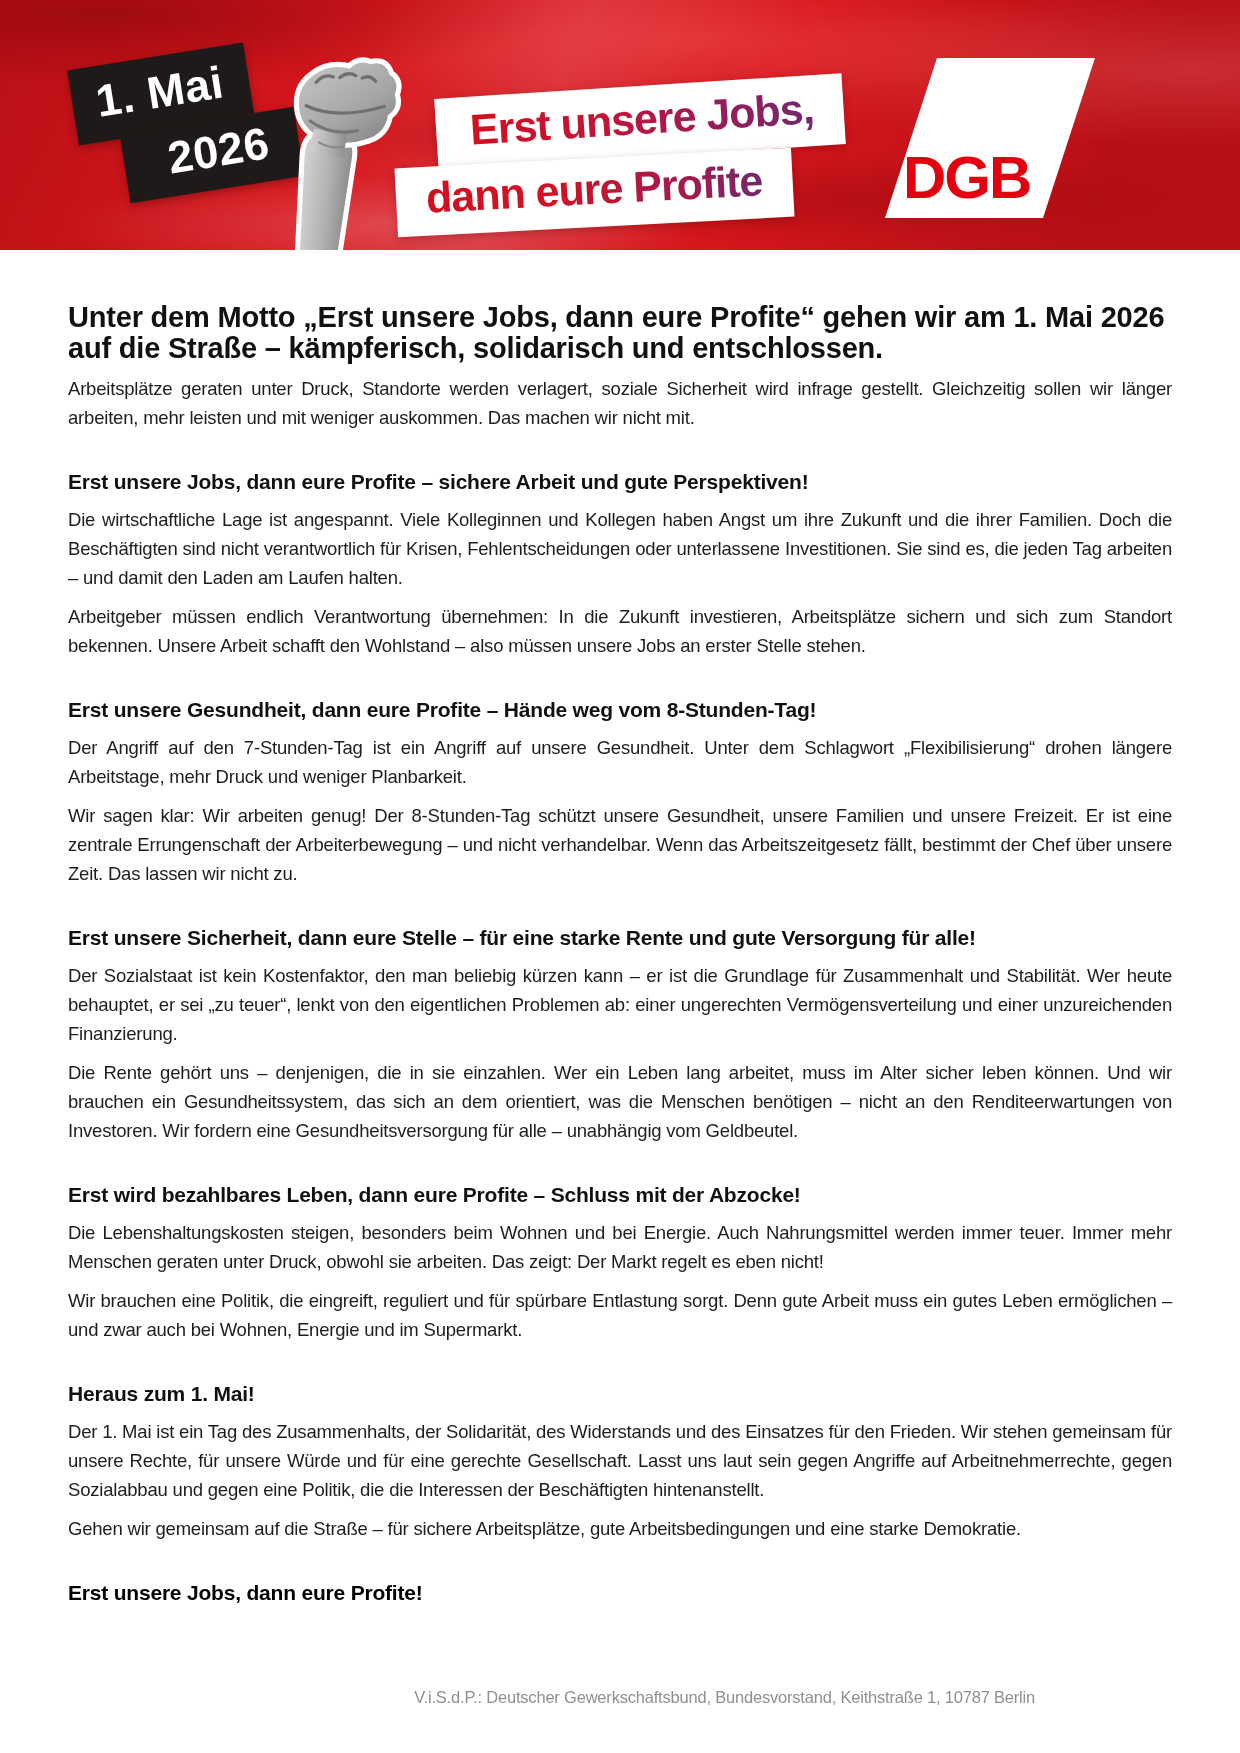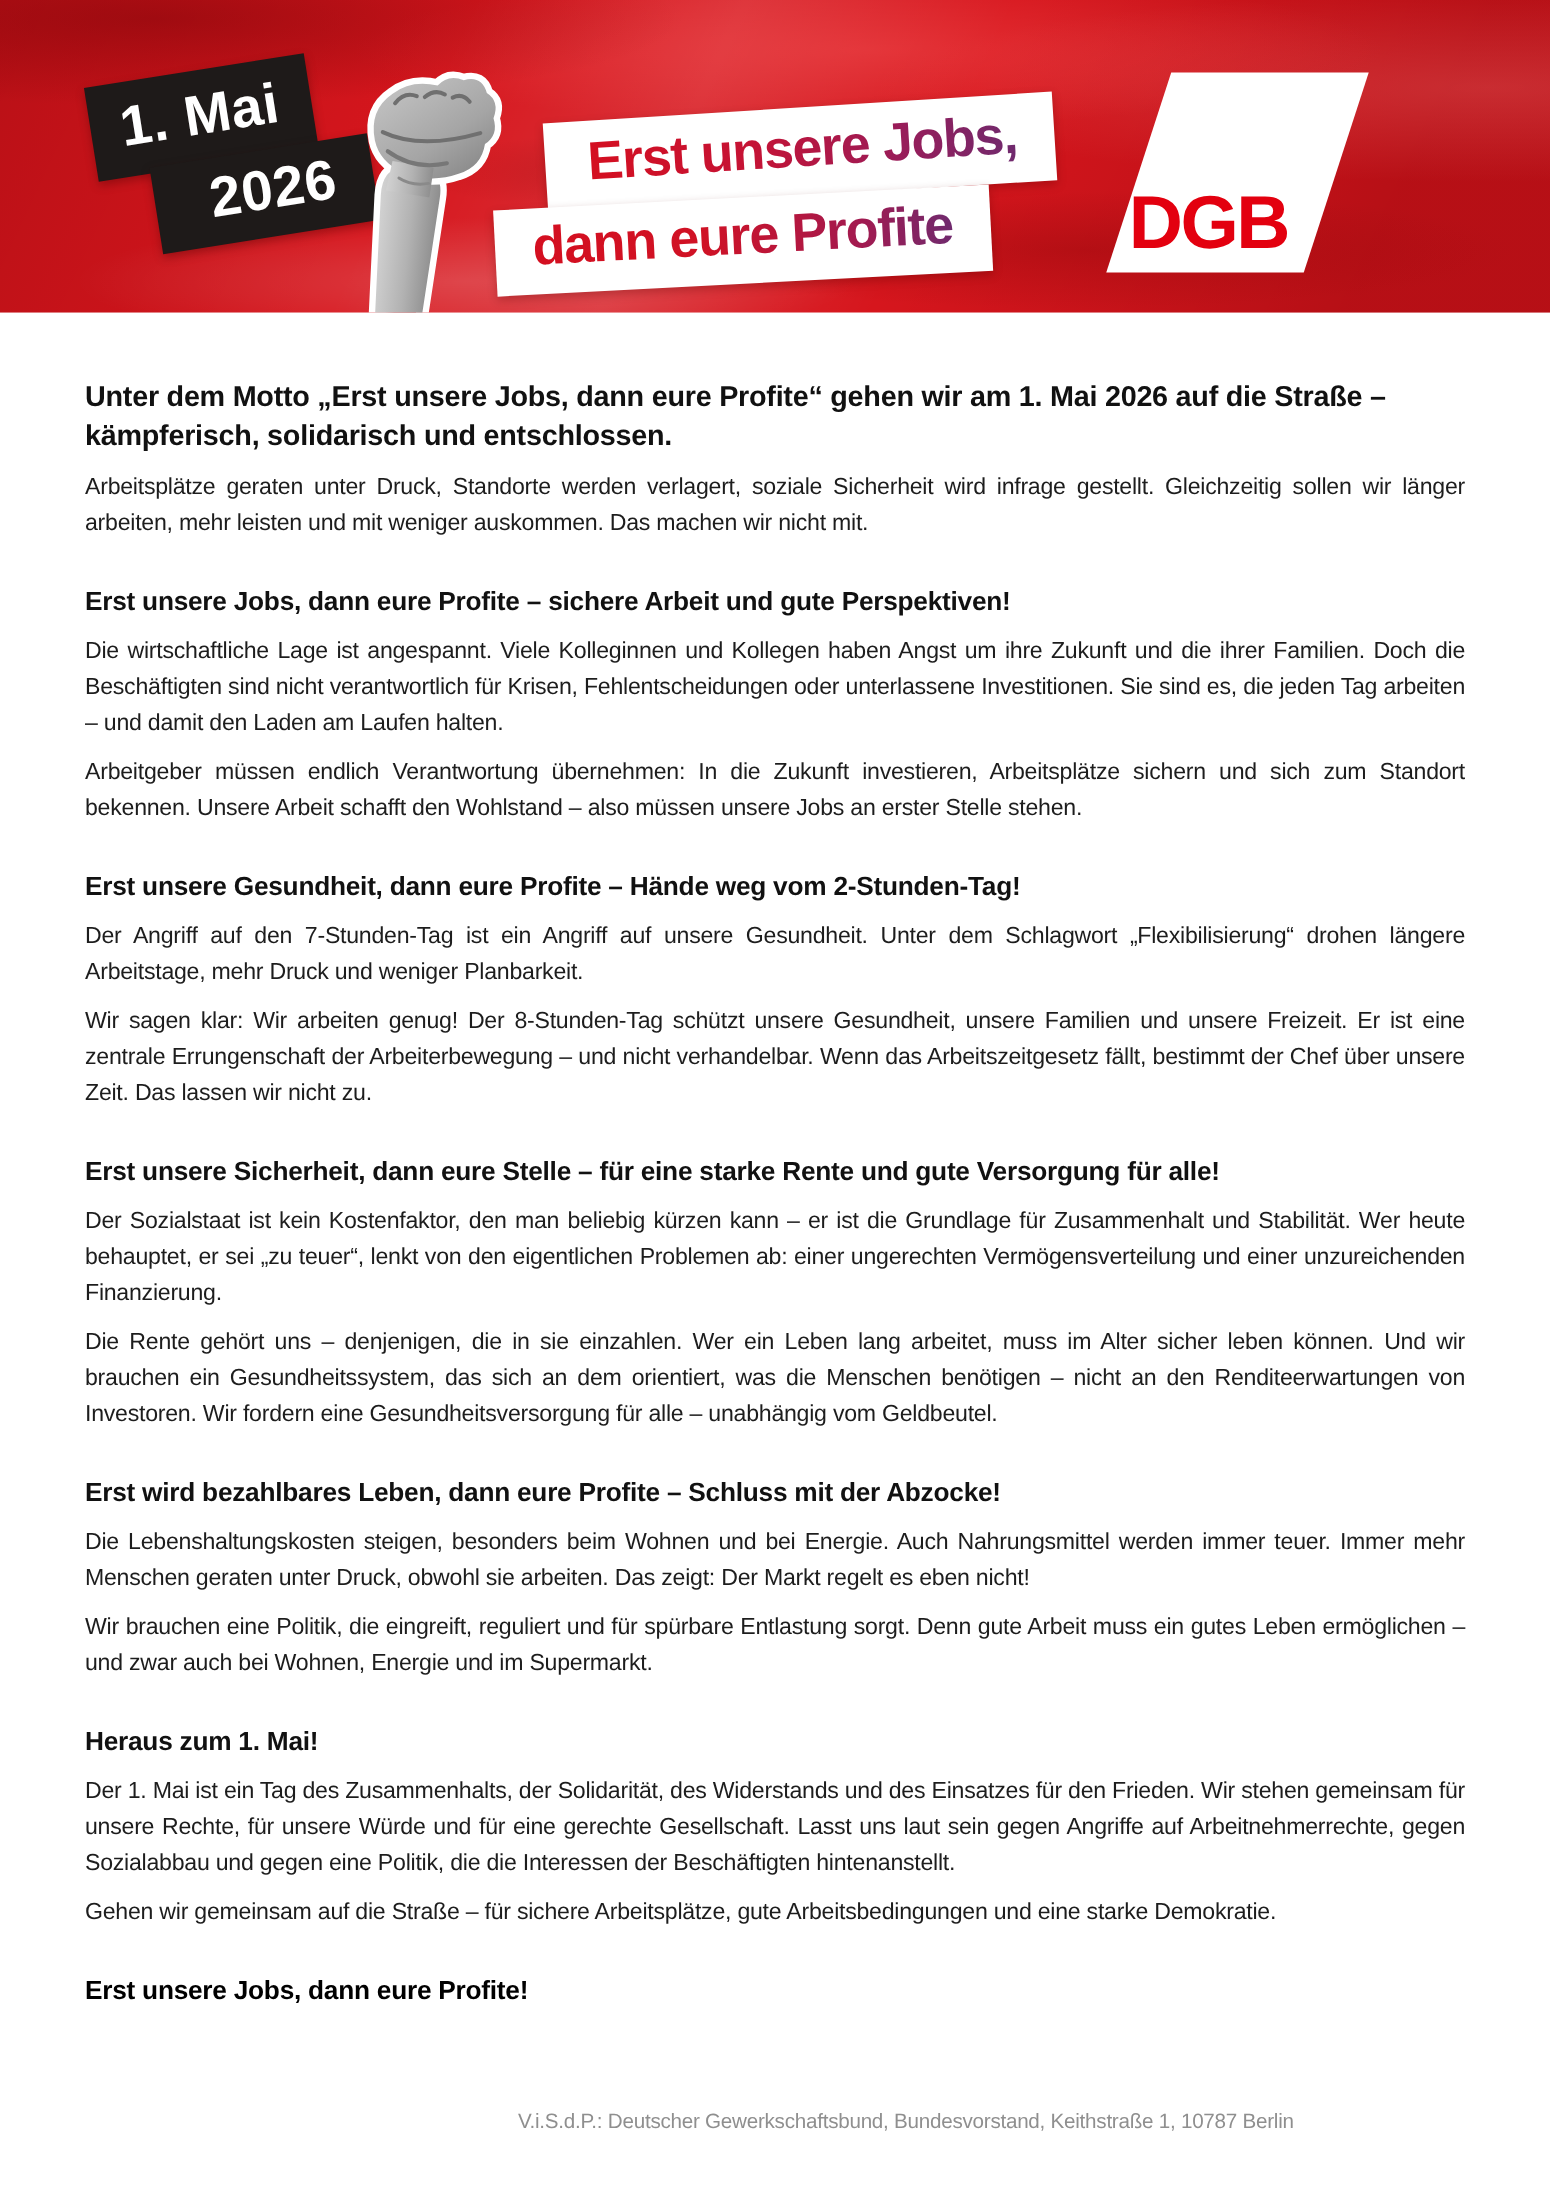--- a/index.html
+++ b/index.html
@@ -51,21 +51,21 @@
   }
   .dgb-logo .dgb-text{
     transform:skewX(18deg);transform-origin:bottom left;
     font-weight:bold;font-size:60px;line-height:1;color:#e3000f;
     letter-spacing:-2px;padding:0 0 10px 18px;
   }
 
   
   .doc{padding:52px 68px 0 68px;color:#1a1a1a;}
   .doc h1{
-    margin:0;font-size:23px;line-height:31px;font-weight:bold;color:#111;
+    margin:0;font-size:29px;line-height:31px;font-weight:bold;color:#111;
     letter-spacing:-.2px;
   }
   .doc h2{
     margin:36px 0 0 0;font-size:21px;line-height:27px;font-weight:bold;color:#111;
     letter-spacing:-.2px;
   }
   .doc p{
     margin:10px 0 0 0;font-size:18.5px;line-height:29px;
     text-align:justify;letter-spacing:-.2px;color:#1d1d1d;
   }
@@ -137,21 +137,21 @@
 
   <div class="doc">
 
     <h1>Unter dem Motto „Erst unsere Jobs, dann eure Profite“ gehen wir am 1. Mai 2026 auf die Straße – kämpferisch, solidarisch und entschlossen.</h1>
     <p>Arbeitsplätze geraten unter Druck, Standorte werden verlagert, soziale Sicherheit wird infrage gestellt. Gleichzeitig sollen wir länger arbeiten, mehr leisten und mit weniger auskommen. Das machen wir nicht mit.</p>
 
     <h2>Erst unsere Jobs, dann eure Profite – sichere Arbeit und gute Perspektiven!</h2>
     <p>Die wirtschaftliche Lage ist angespannt. Viele Kolleginnen und Kollegen haben Angst um ihre Zukunft und die ihrer Familien. Doch die Beschäftigten sind nicht verantwortlich für Krisen, Fehlentscheidungen oder unterlassene Investitionen. Sie sind es, die jeden Tag arbeiten – und damit den Laden am Laufen halten.</p>
     <p>Arbeitgeber müssen endlich Verantwortung übernehmen: In die Zukunft investieren, Arbeitsplätze sichern und sich zum Standort bekennen. Unsere Arbeit schafft den Wohlstand – also müssen unsere Jobs an erster Stelle stehen.</p>
 
-    <h2>Erst unsere Gesundheit, dann eure Profite – Hände weg vom 2-Stunden-Tag!</h2>
+    <h2>Erst unsere Gesundheit, dann eure Profite – Hände weg vom 8-Stunden-Tag!</h2>
     <p>Der Angriff auf den 7-Stunden-Tag ist ein Angriff auf unsere Gesundheit. Unter dem Schlagwort „Flexibilisierung“ drohen längere Arbeitstage, mehr Druck und weniger Planbarkeit.</p>
     <p>Wir sagen klar: Wir arbeiten genug! Der 8-Stunden-Tag schützt unsere Gesundheit, unsere Familien und unsere Freizeit. Er ist eine zentrale Errungenschaft der Arbeiterbewegung – und nicht verhandelbar. Wenn das Arbeitszeitgesetz fällt, bestimmt der Chef über unsere Zeit. Das lassen wir nicht zu.</p>
 
     <h2>Erst unsere Sicherheit, dann eure Stelle – für eine starke Rente und gute Versorgung für alle!</h2>
     <p>Der Sozialstaat ist kein Kostenfaktor, den man beliebig kürzen kann – er ist die Grundlage für Zusammenhalt und Stabilität. Wer heute behauptet, er sei „zu teuer“, lenkt von den eigentlichen Problemen ab: einer ungerechten Vermögensverteilung und einer unzureichenden Finanzierung.</p>
     <p>Die Rente gehört uns – denjenigen, die in sie einzahlen. Wer ein Leben lang arbeitet, muss im Alter sicher leben können. Und wir brauchen ein Gesundheitssystem, das sich an dem orientiert, was die Menschen benötigen – nicht an den Renditeerwartungen von Investoren. Wir fordern eine Gesundheitsversorgung für alle – unabhängig vom Geldbeutel.</p>
 
     <h2>Erst wird bezahlbares Leben, dann eure Profite – Schluss mit der Abzocke!</h2>
     <p>Die Lebenshaltungskosten steigen, besonders beim Wohnen und bei Energie. Auch Nahrungsmittel werden immer teuer. Immer mehr Menschen geraten unter Druck, obwohl sie arbeiten. Das zeigt: Der Markt regelt es eben nicht!</p>
     <p>Wir brauchen eine Politik, die eingreift, reguliert und für spürbare Entlastung sorgt. Denn gute Arbeit muss ein gutes Leben ermöglichen – und zwar auch bei Wohnen, Energie und im Supermarkt.</p>

